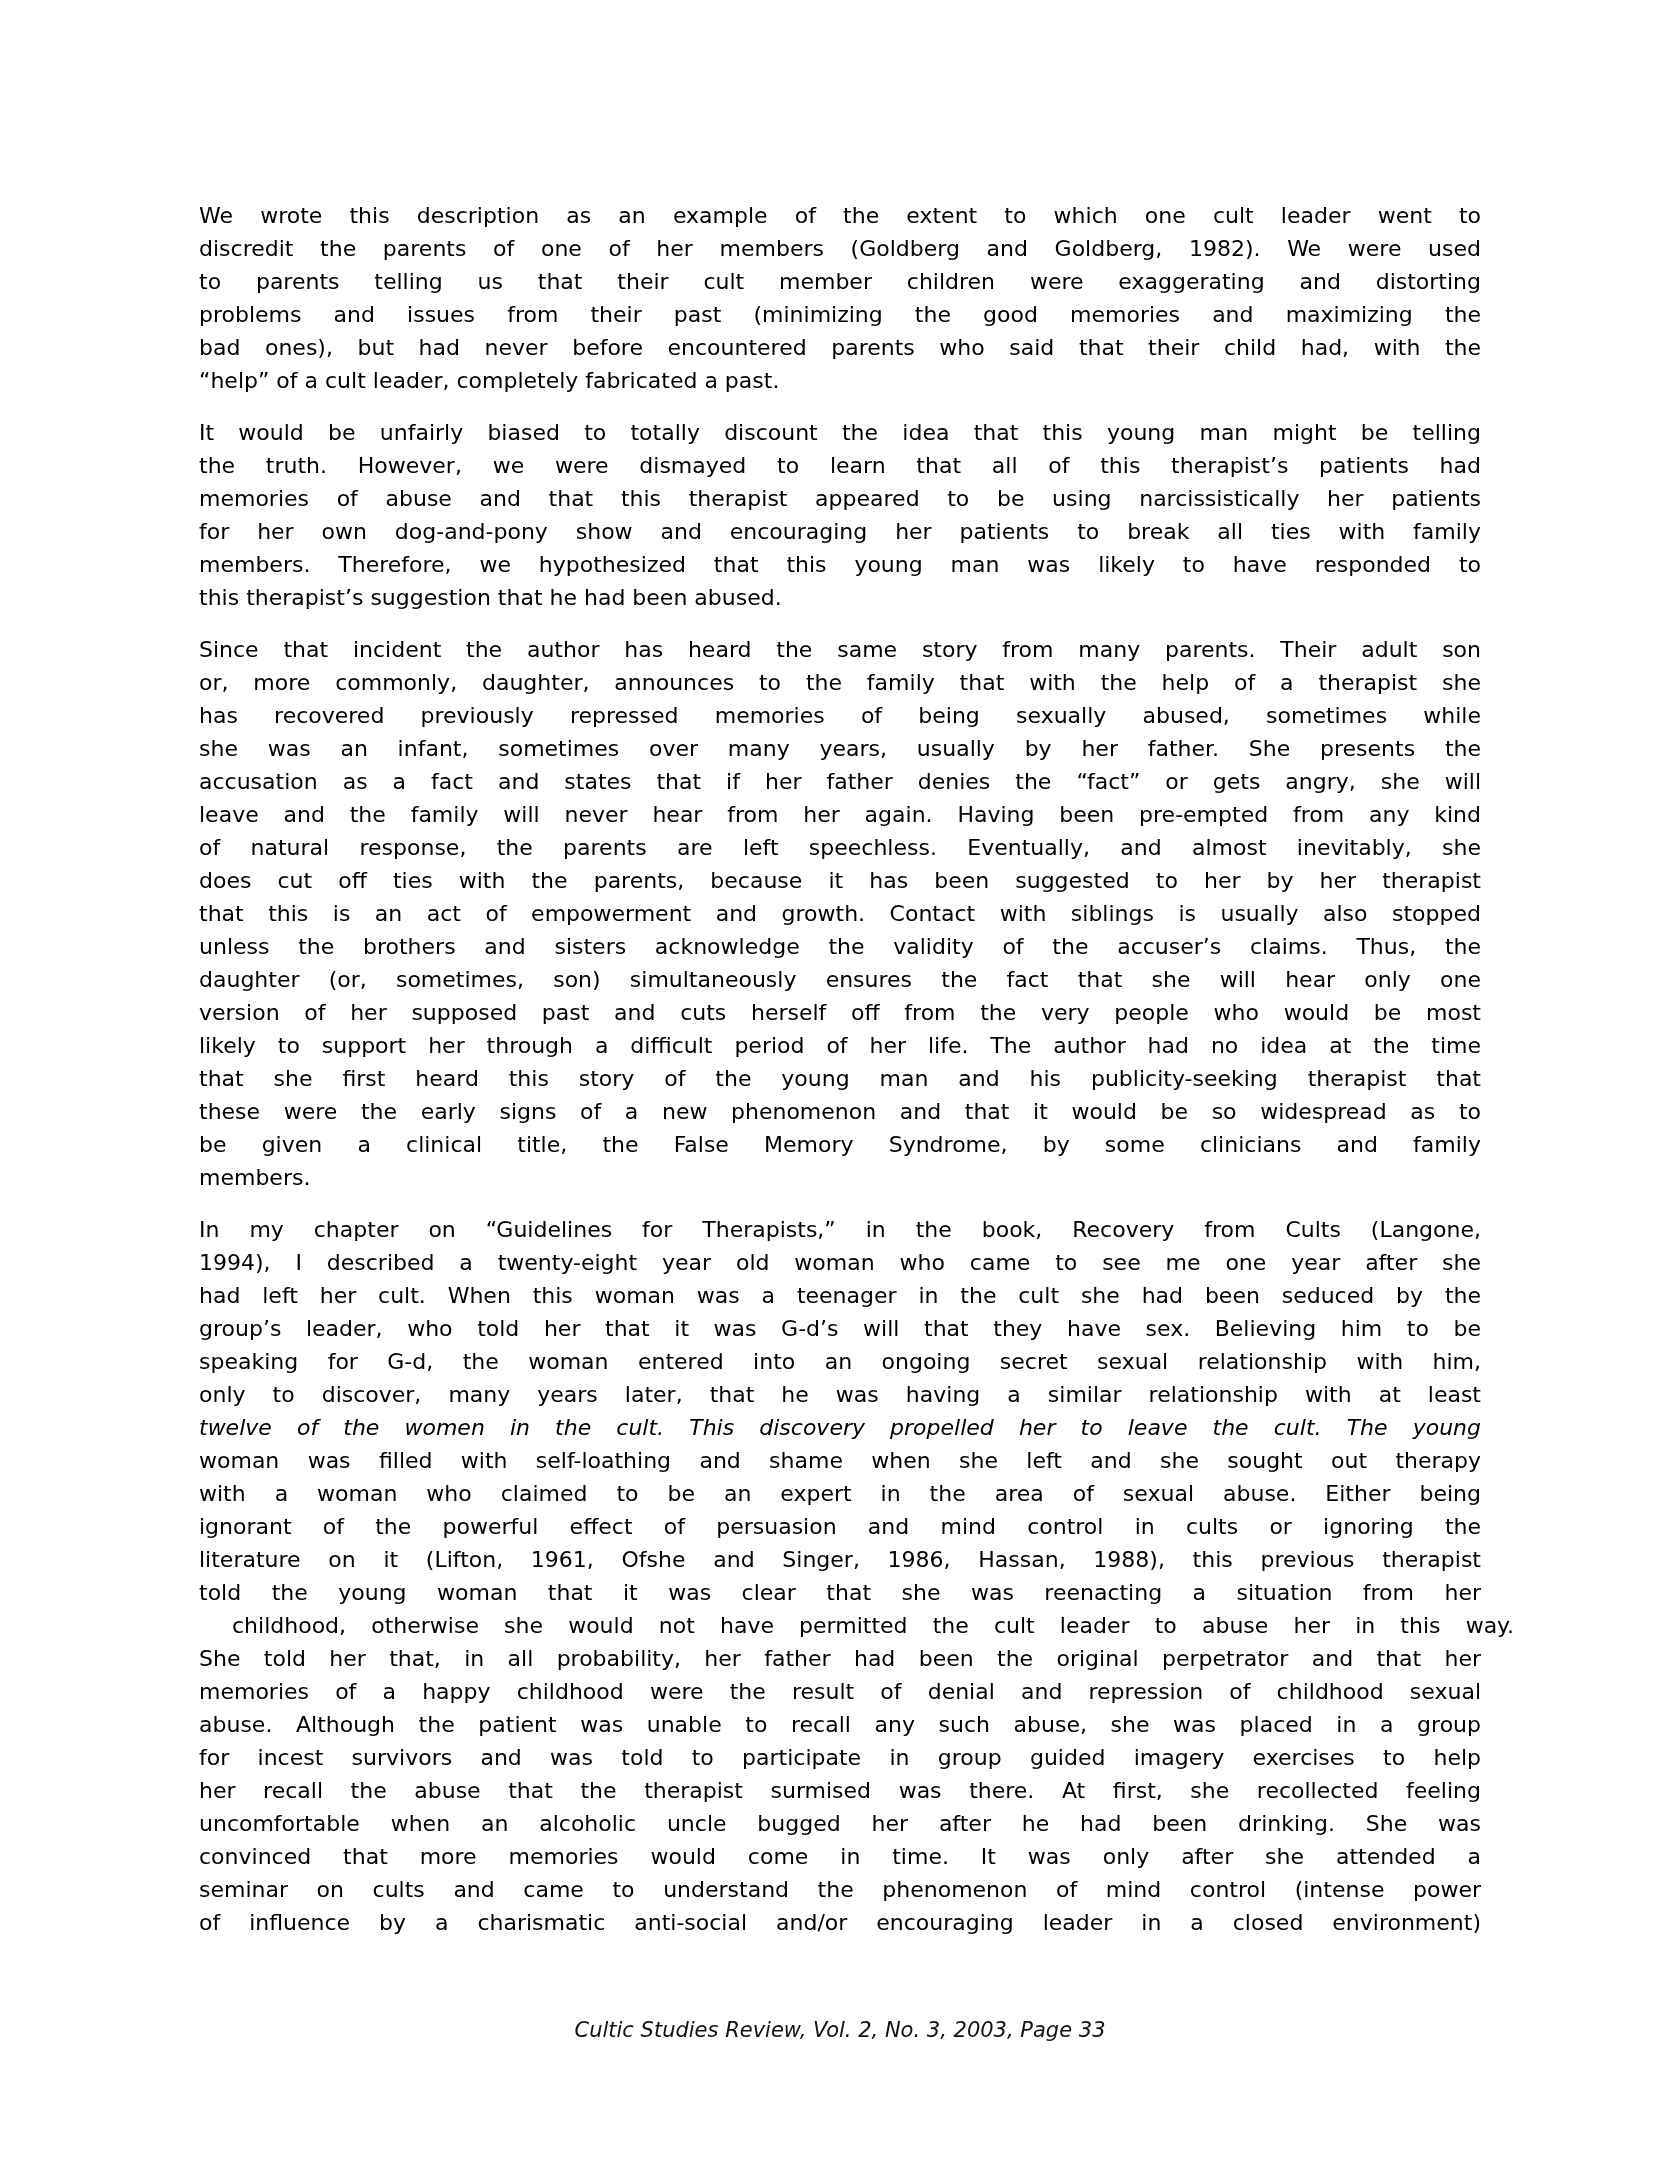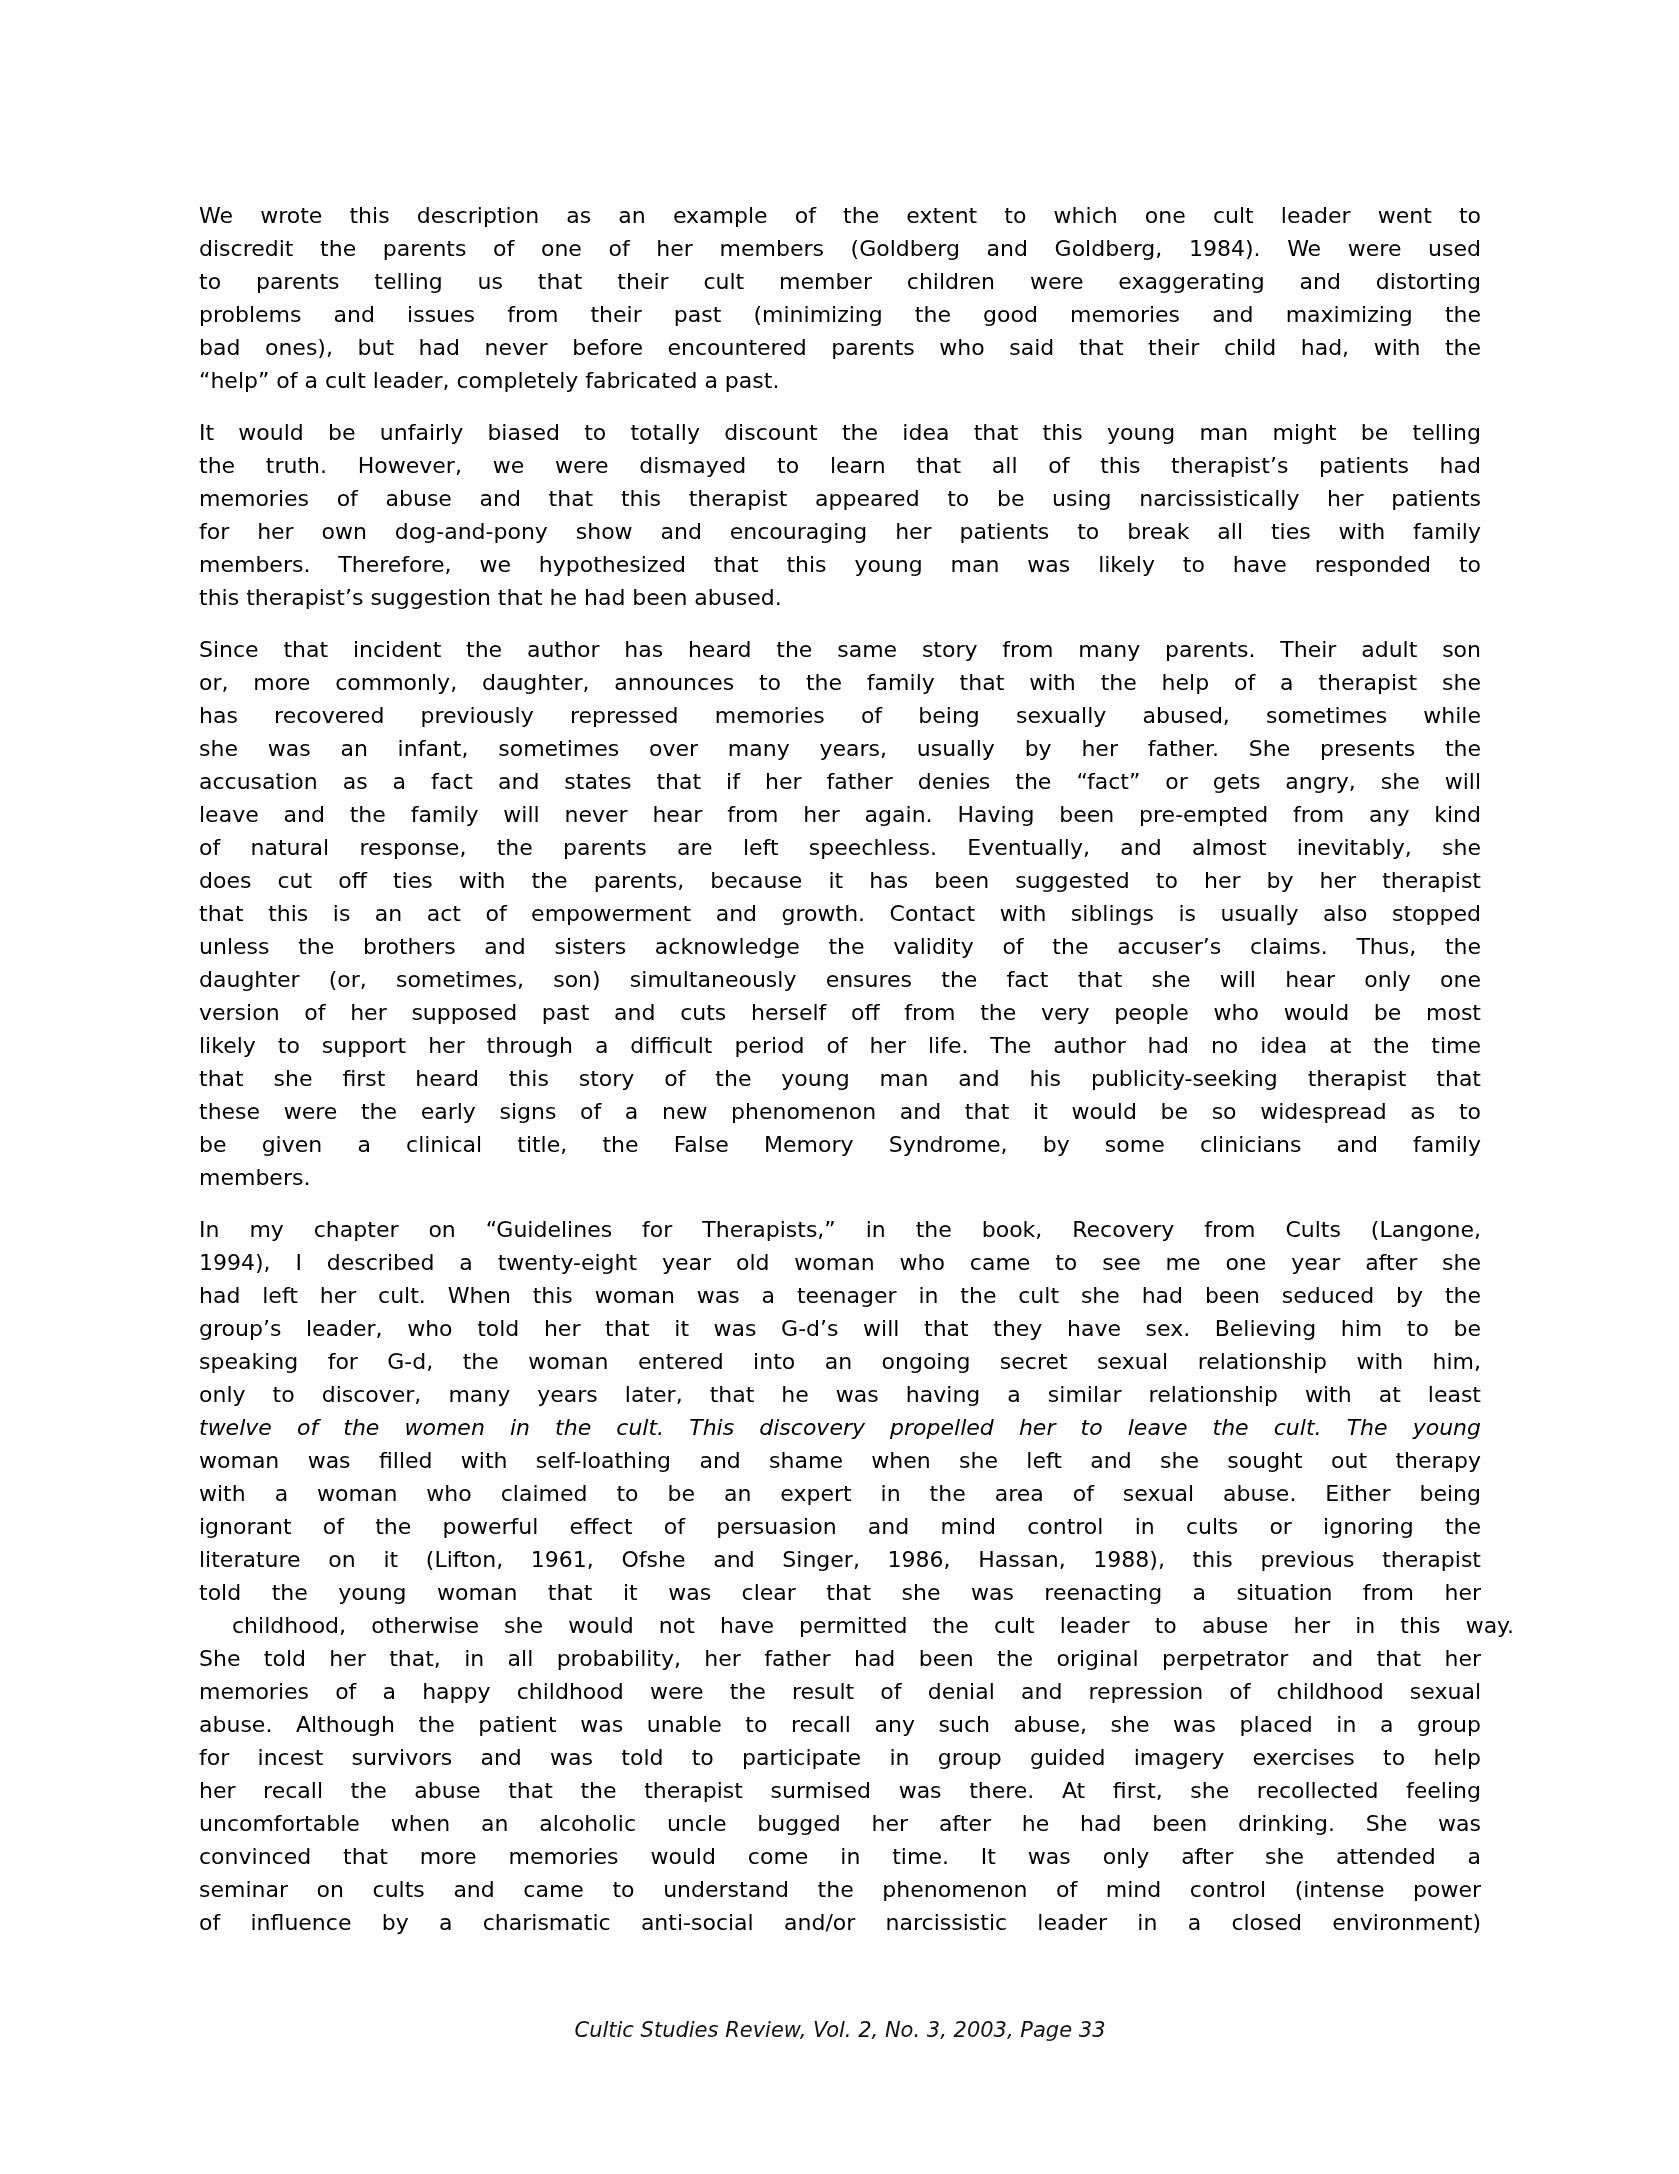--- a/index.html
+++ b/index.html
@@ -71,21 +71,21 @@
 <body>
 
 <div class="page">
   <div class="body-text">
 
     <div class="para">
       <div class="line">
           <span class="line-inner" style="white-space: normal; display: block; width: 100%;">We wrote this description as an example of the extent to which one cult leader went to</span>
         </div>
       <div class="line">
-          <span class="line-inner" style="white-space: normal; display: block; width: 100%;">discredit the parents of one of her members (Goldberg and Goldberg, 1984). We were used</span>
+          <span class="line-inner" style="white-space: normal; display: block; width: 100%;">discredit the parents of one of her members (Goldberg and Goldberg, 1982). We were used</span>
         </div>
       <div class="line">
           <span class="line-inner" style="white-space: normal; display: block; width: 100%;">to parents telling us that their cult member children were exaggerating and distorting</span>
         </div>
       <div class="line">
           <span class="line-inner" style="white-space: normal; display: block; width: 100%;">problems and issues from their past (minimizing the good memories and maximizing the</span>
         </div>
       <div class="line">
           <span class="line-inner" style="white-space: normal; display: block; width: 100%;">bad ones), but had never before encountered parents who said that their child had, with the</span>
         </div>
@@ -221,21 +221,21 @@
       <div class="line">
           <span class="line-inner" style="white-space: normal; display: block; width: 100%;">uncomfortable when an alcoholic uncle bugged her after he had been drinking. She was</span>
         </div>
       <div class="line">
           <span class="line-inner" style="white-space: normal; display: block; width: 100%;">convinced that more memories would come in time. It was only after she attended a</span>
         </div>
       <div class="line">
           <span class="line-inner" style="white-space: normal; display: block; width: 100%;">seminar on cults and came to understand the phenomenon of mind control (intense power</span>
         </div>
       <div class="line">
-          <span class="line-inner" style="white-space: normal; display: block; width: 100%;">of influence by a charismatic anti-social and/or narcissistic leader in a closed environment)</span>
+          <span class="line-inner" style="white-space: normal; display: block; width: 100%;">of influence by a charismatic anti-social and/or encouraging leader in a closed environment)</span>
         </div>
     </div>
 
   </div>
 
   <div class="footer">Cultic Studies Review, Vol. 2, No. 3, 2003, Page 33</div>
 </div>
 
 
 </body></html>

